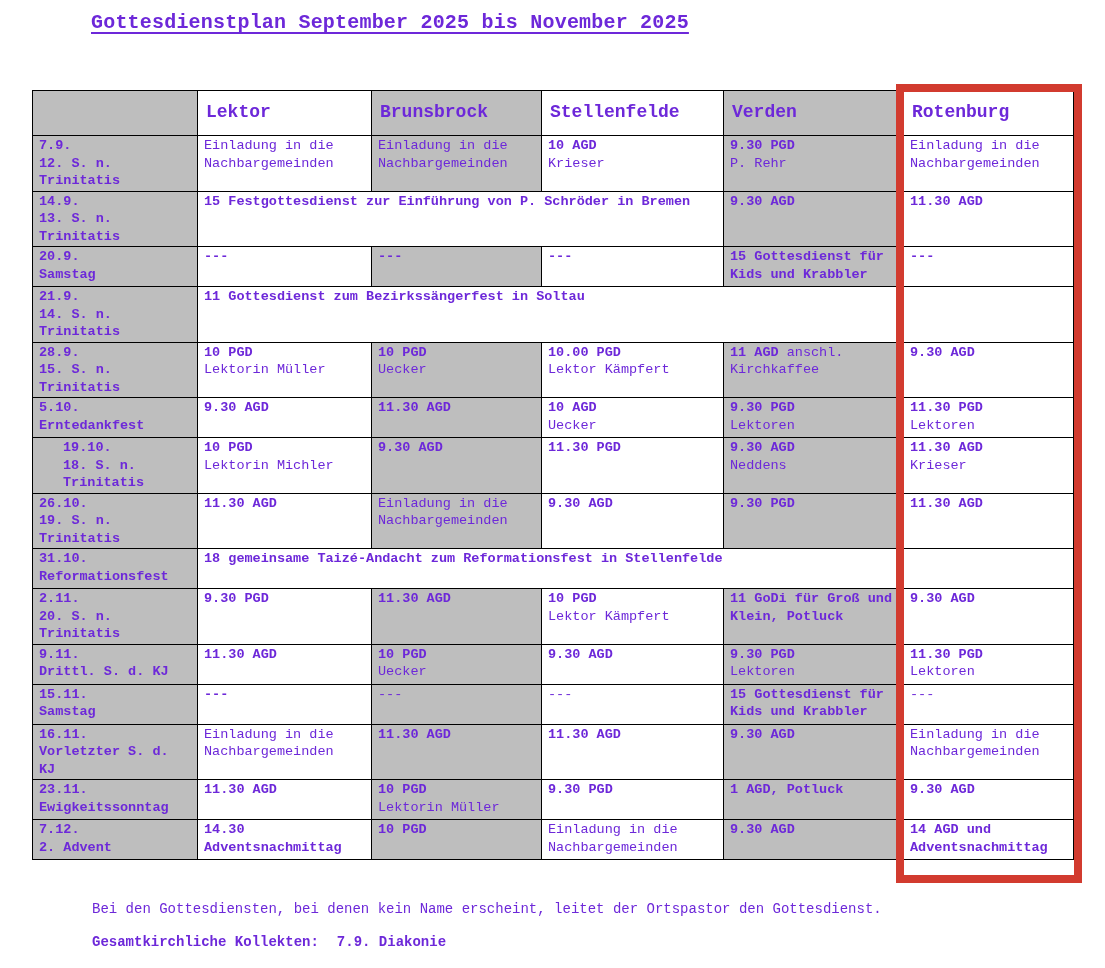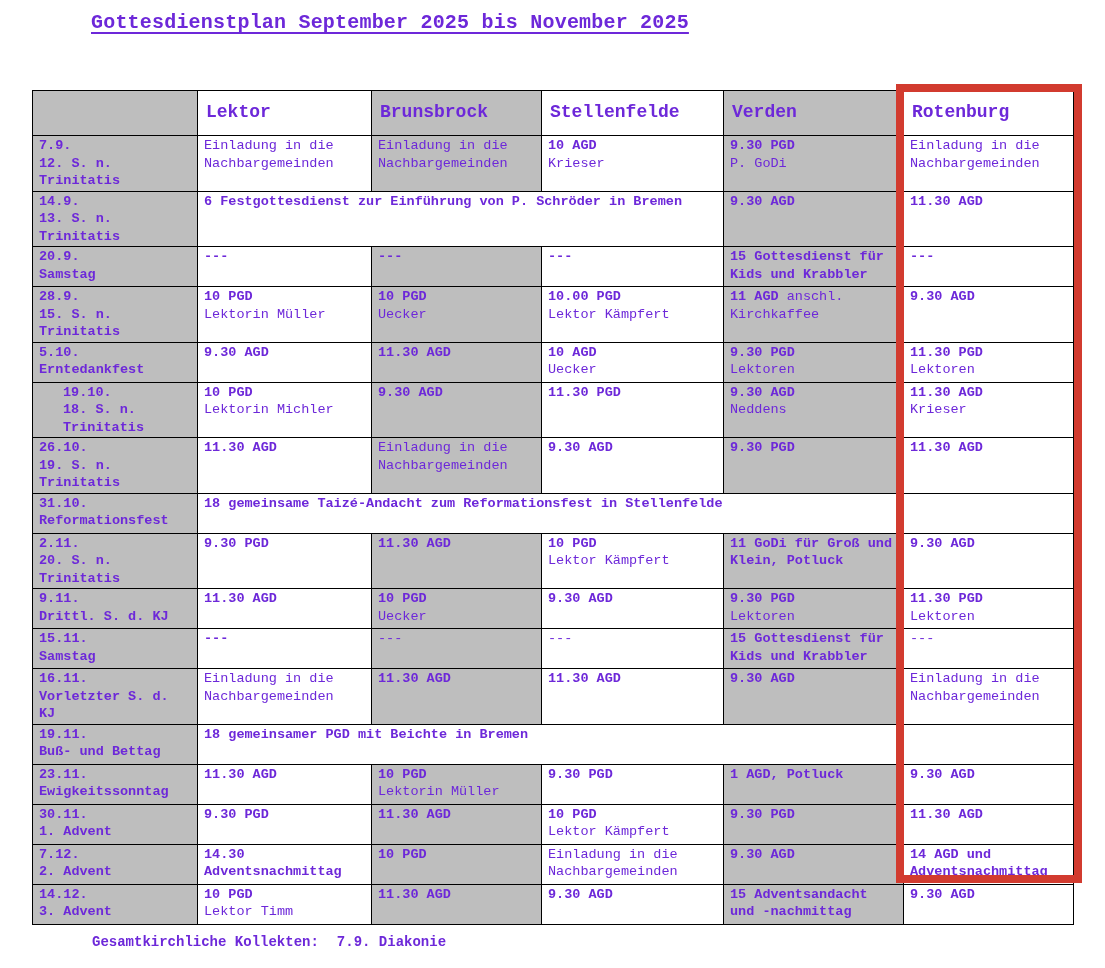--- a/index.html
+++ b/index.html
@@ -52,36 +52,41 @@
           <th class="gray" style="background: rgb(190, 190, 190);">Verden</th>
           <th>Rotenburg</th>
         </tr>
     </thead>
     <tbody>
         <tr>
           <td class="date-cell gray" style="background: rgb(190, 190, 190);">7.9.<br>12. S. n. Trinitatis</td>
           <td><span>Einladung in die Nachbargemeinden</span></td>
           <td class="gray" style="background: rgb(190, 190, 190);"><span>Einladung in die Nachbargemeinden</span></td>
           <td><span class="b">10 AGD</span><br><span>Krieser</span></td>
-          <td class="gray" style="background: rgb(190, 190, 190);"><span class="b">9.30 PGD</span><br><span>P. GoDi</span></td>
+          <td class="gray" style="background: rgb(190, 190, 190);"><span class="b">9.30 PGD</span><br><span>P. Rehr</span></td>
           <td><span>Einladung in die Nachbargemeinden</span></td>
         </tr>
         <tr>
           <td class="date-cell gray" style="background: rgb(190, 190, 190);">14.9.<br>13. S. n. Trinitatis</td>
-          <td colspan="3" class="span-cell"><span class="b">6 Festgottesdienst zur Einführung von P. Schröder in Bremen</span></td>
+          <td colspan="3" class="span-cell"><span class="b">15 Festgottesdienst zur Einführung von P. Schröder in Bremen</span></td>
           <td class="gray" style="background: rgb(190, 190, 190);"><span class="b">9.30 AGD</span></td>
           <td><span class="b">11.30 AGD</span></td>
         </tr>
         <tr>
           <td class="date-cell gray" style="background: rgb(190, 190, 190);">20.9.<br>Samstag</td>
           <td><span class="b">---</span></td>
           <td class="gray" style="background: rgb(190, 190, 190);"><span class="b">---</span></td>
           <td><span class="b">---</span></td>
           <td class="gray" style="background: rgb(190, 190, 190);"><span class="b">15 Gottesdienst für Kids und Krabbler</span></td>
           <td><span class="b">---</span></td>
+        </tr>
+        <tr>
+          <td class="date-cell gray" style="background: rgb(190, 190, 190);">21.9.<br>14. S. n. Trinitatis</td>
+          <td colspan="4" class="span-cell"><span class="b">11 Gottesdienst zum Bezirkssängerfest in Soltau</span></td>
+          <td></td>
         </tr>
         <tr>
           <td class="date-cell gray" style="background: rgb(190, 190, 190);">28.9.<br>15. S. n. Trinitatis</td>
           <td><span class="b">10 PGD</span><br><span>Lektorin Müller</span></td>
           <td class="gray" style="background: rgb(190, 190, 190);"><span class="b">10 PGD</span><br><span>Uecker</span></td>
           <td><span class="b">10.00 PGD</span><br><span>Lektor Kämpfert</span></td>
           <td class="gray" style="background: rgb(190, 190, 190);"><span class="b">11 AGD</span><span> anschl.</span><br><span>Kirchkaffee</span></td>
           <td><span class="b">9.30 AGD</span></td>
         </tr>
         <tr>
@@ -139,59 +144,39 @@
         </tr>
         <tr>
           <td class="date-cell gray" style="background: rgb(190, 190, 190);">16.11.<br>Vorletzter S. d. KJ</td>
           <td><span>Einladung in die Nachbargemeinden</span></td>
           <td class="gray" style="background: rgb(190, 190, 190);"><span class="b">11.30 AGD</span></td>
           <td><span class="b">11.30 AGD</span></td>
           <td class="gray" style="background: rgb(190, 190, 190);"><span class="b">9.30 AGD</span></td>
           <td><span>Einladung in die Nachbargemeinden</span></td>
         </tr>
         <tr>
-          <td class="date-cell gray" style="background: rgb(190, 190, 190);">19.11.<br>Buß- und Bettag</td>
-          <td colspan="4" class="span-cell"><span class="b">18 gemeinsamer PGD mit Beichte in Bremen</span></td>
-          <td></td>
-        </tr>
-        <tr>
           <td class="date-cell gray" style="background: rgb(190, 190, 190);">23.11.<br>Ewigkeitssonntag</td>
           <td><span class="b">11.30 AGD</span></td>
           <td class="gray" style="background: rgb(190, 190, 190);"><span class="b">10 PGD</span><br><span>Lektorin Müller</span></td>
           <td><span class="b">9.30 PGD</span></td>
           <td class="gray" style="background: rgb(190, 190, 190);"><span class="b">1 AGD, Potluck</span></td>
           <td><span class="b">9.30 AGD</span></td>
-        </tr>
-        <tr>
-          <td class="date-cell gray" style="background: rgb(190, 190, 190);">30.11.<br>1. Advent</td>
-          <td><span class="b">9.30 PGD</span></td>
-          <td class="gray" style="background: rgb(190, 190, 190);"><span class="b">11.30 AGD</span></td>
-          <td><span class="b">10 PGD</span><br><span>Lektor Kämpfert</span></td>
-          <td class="gray" style="background: rgb(190, 190, 190);"><span class="b">9.30 PGD</span></td>
-          <td><span class="b">11.30 AGD</span></td>
         </tr>
         <tr>
           <td class="date-cell gray" style="background: rgb(190, 190, 190);">7.12.<br>2. Advent</td>
           <td><span class="b">14.30</span><br><span class="b">Adventsnachmittag</span></td>
           <td class="gray" style="background: rgb(190, 190, 190);"><span class="b">10 PGD</span></td>
           <td><span>Einladung in die Nachbargemeinden</span></td>
           <td class="gray" style="background: rgb(190, 190, 190);"><span class="b">9.30 AGD</span></td>
           <td><span class="b">14 AGD und Adventsnachmittag</span></td>
         </tr>
-        <tr>
-          <td class="date-cell gray" style="background: rgb(190, 190, 190);">14.12.<br>3. Advent</td>
-          <td><span class="b">10 PGD</span><br><span>Lektor Timm</span></td>
-          <td class="gray" style="background: rgb(190, 190, 190);"><span class="b">11.30 AGD</span></td>
-          <td><span class="b">9.30 AGD</span></td>
-          <td class="gray" style="background: rgb(190, 190, 190);"><span class="b">15 Adventsandacht und -nachmittag</span></td>
-          <td><span class="b">9.30 AGD</span></td>
-        </tr>
       </tbody>
   </table>
 
   <div class="red-box" style="border-color: rgb(210, 59, 47);"></div>
 
+  <div class="footer-note">Bei den Gottesdiensten, bei denen kein Name erscheint, leitet der Ortspastor den Gottesdienst.</div>
 
   <div class="footer-collections">
     <span>Gesamtkirchliche Kollekten:</span><span class="val">7.9. Diakonie</span>
   </div>
 
 </div>
 
 </body></html>

